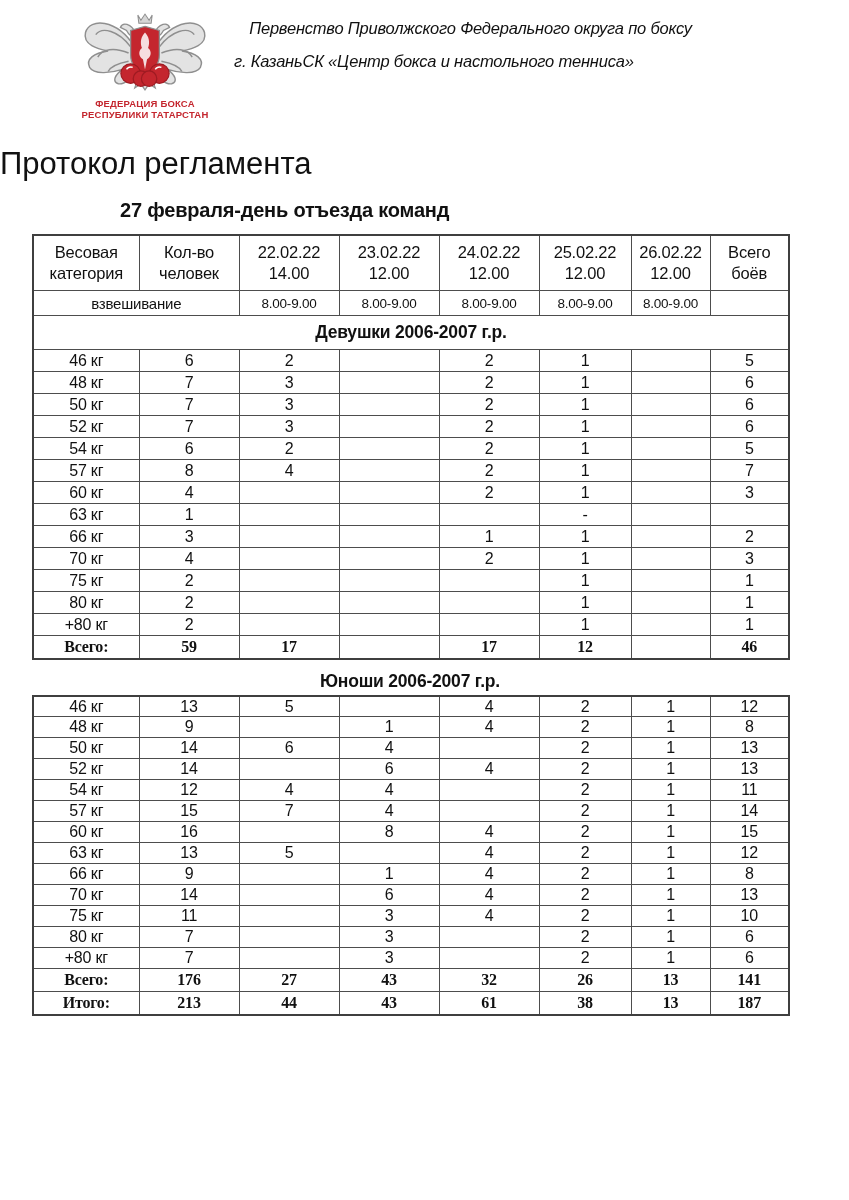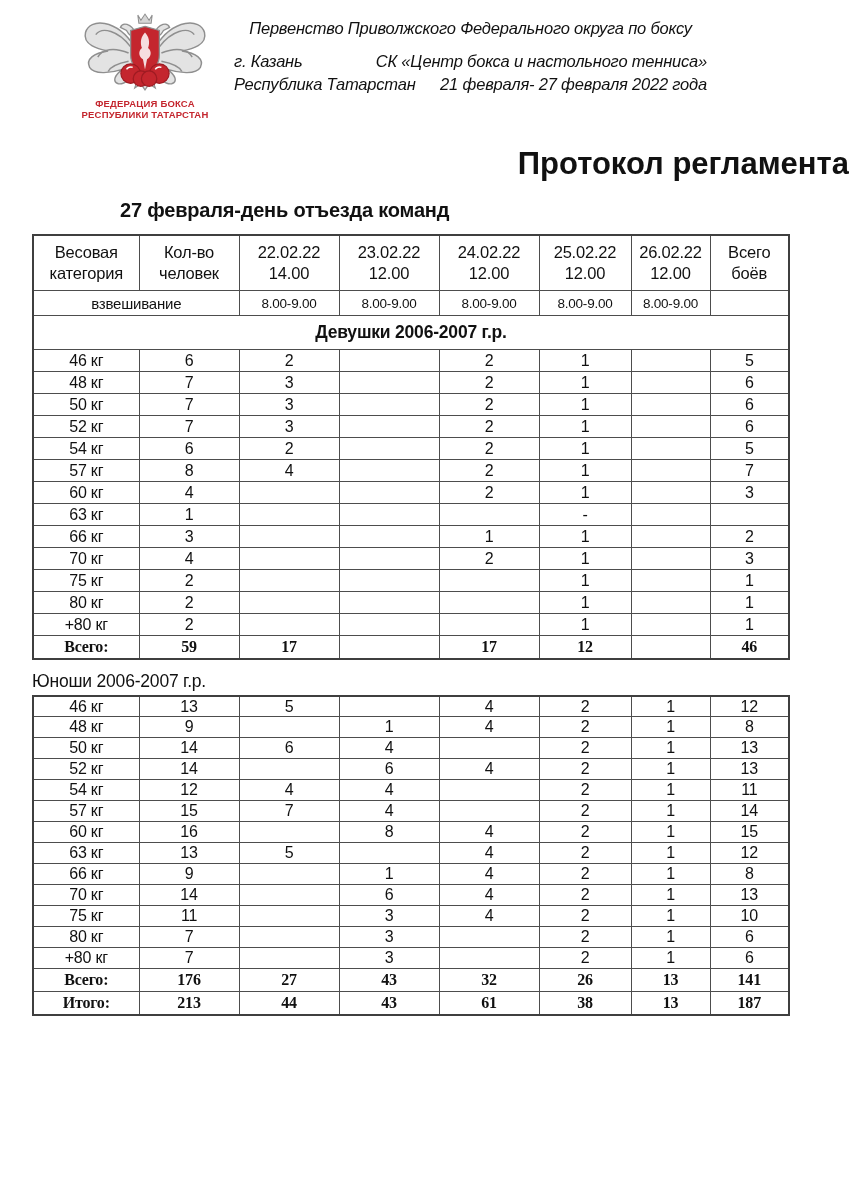--- a/index.html
+++ b/index.html
@@ -22,27 +22,27 @@
     margin-top: 2px;
     font-size: 9.5px;
     font-weight: bold;
     color: #c4262e;
     line-height: 1.2;
     letter-spacing: 0.2px;
     text-align: center;
   }
   .header-text { flex: 1; padding-top: 6px; }
   .event-title { text-align: center; font-size: 16.5px; font-weight: normal; font-style: italic; line-height: 1.22; }
-  .place-row { display: flex; justify-content: space-between; font-style: italic; font-size: 16.5px; margin-top: 2px; line-height: 1.25; }
+  .place-row { display: flex; font-style: italic; font-size: 16.5px; margin-top: 2px; line-height: 1.25; }
   .place-left { text-align: left; }
   .place-right { text-align: right; }
   .place-block { margin-top: 13px; }
 
   
-  .doc-title { text-align: right; font-size: 31px; font-weight: bold; margin-top: 25px; letter-spacing: 0; }
+  .doc-title { text-align: left; font-size: 31px; font-weight: normal; margin-top: 25px; letter-spacing: 0; }
   .notes { margin: 15px 0 0 120px; font-size: 20px; font-weight: bold; line-height: 1.3; }
 
   
   .tables-wrap { margin: 11px 0 0 32px; width: 756px; }
   table { border-collapse: collapse; table-layout: fixed; width: 756px; }
   td { border: 1.5px solid #4d4d4d; text-align: center; vertical-align: middle; overflow: hidden; padding: 0; }
   table { border: 2px solid #3f3f3f; }
 
   .two-line { white-space: pre-line; }
   .hdr-row td { height: 56px; font-size: 16.5px; line-height: 1.28; }
@@ -51,21 +51,22 @@
   .weighin-time { font-size: 13.5px; }
   .section-row td { height: 34px; }
   .section-title { font-weight: bold; font-size: 17.5px; }
   .data-row td { height: 22px; font-size: 16px; }
   #table2 .data-row td { height: 21px; }
   .total-row td { height: 23px; font-size: 16px; font-weight: bold; font-family: Liberation Serif, serif; }
 
   .boys-heading {
     width: 756px;
     margin: 11px 0 3px 32px;
-    font-weight: normal;
+    text-align: center;
+    font-weight: bold;
     font-size: 17.5px;
   }
   #table2-wrap { margin-top: 0; }
 </style>
 </head>
 <body>
 
 <div class="page-header">
   <div class="logo-block">
     <svg width="150" height="80" viewBox="0 0 140 78">
@@ -112,24 +113,20 @@
       <div>РЕСПУБЛИКИ ТАТАРСТАН</div>
     </div>
   </div>
 
   <div class="header-text">
     <div class="event-title">Первенство Приволжского Федерального округа по боксу</div>
     <div class="place-block">
       <div class="place-row">
         <span class="place-left">г. Казань</span>
         <span class="place-right">СК «Центр бокса и настольного тенниса»</span>
-      </div>
-      <div class="place-row">
-        <span class="place-left">Республика Татарстан</span>
-        <span class="place-right">21 февраля- 27 февраля 2022 года</span>
       </div>
     </div>
   </div>
 </div>
 
 <h1 class="doc-title">Протокол регламента</h1>
 
 <div class="notes">
   <div>27 февраля-день отъезда команд</div>
 </div>

